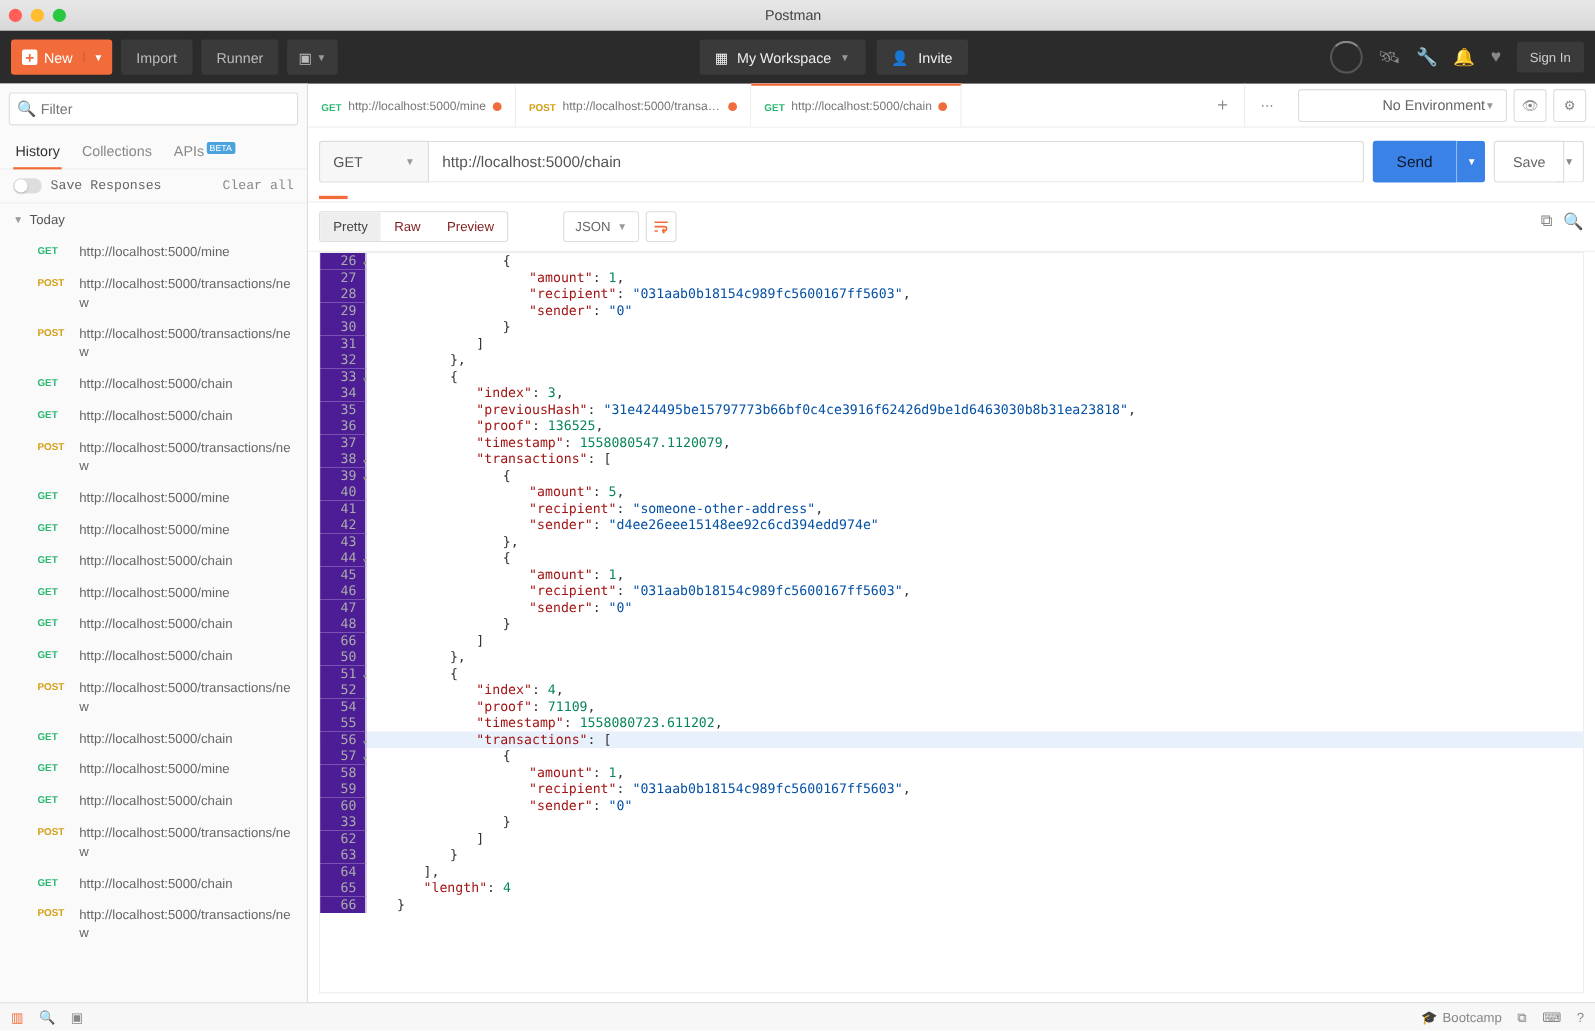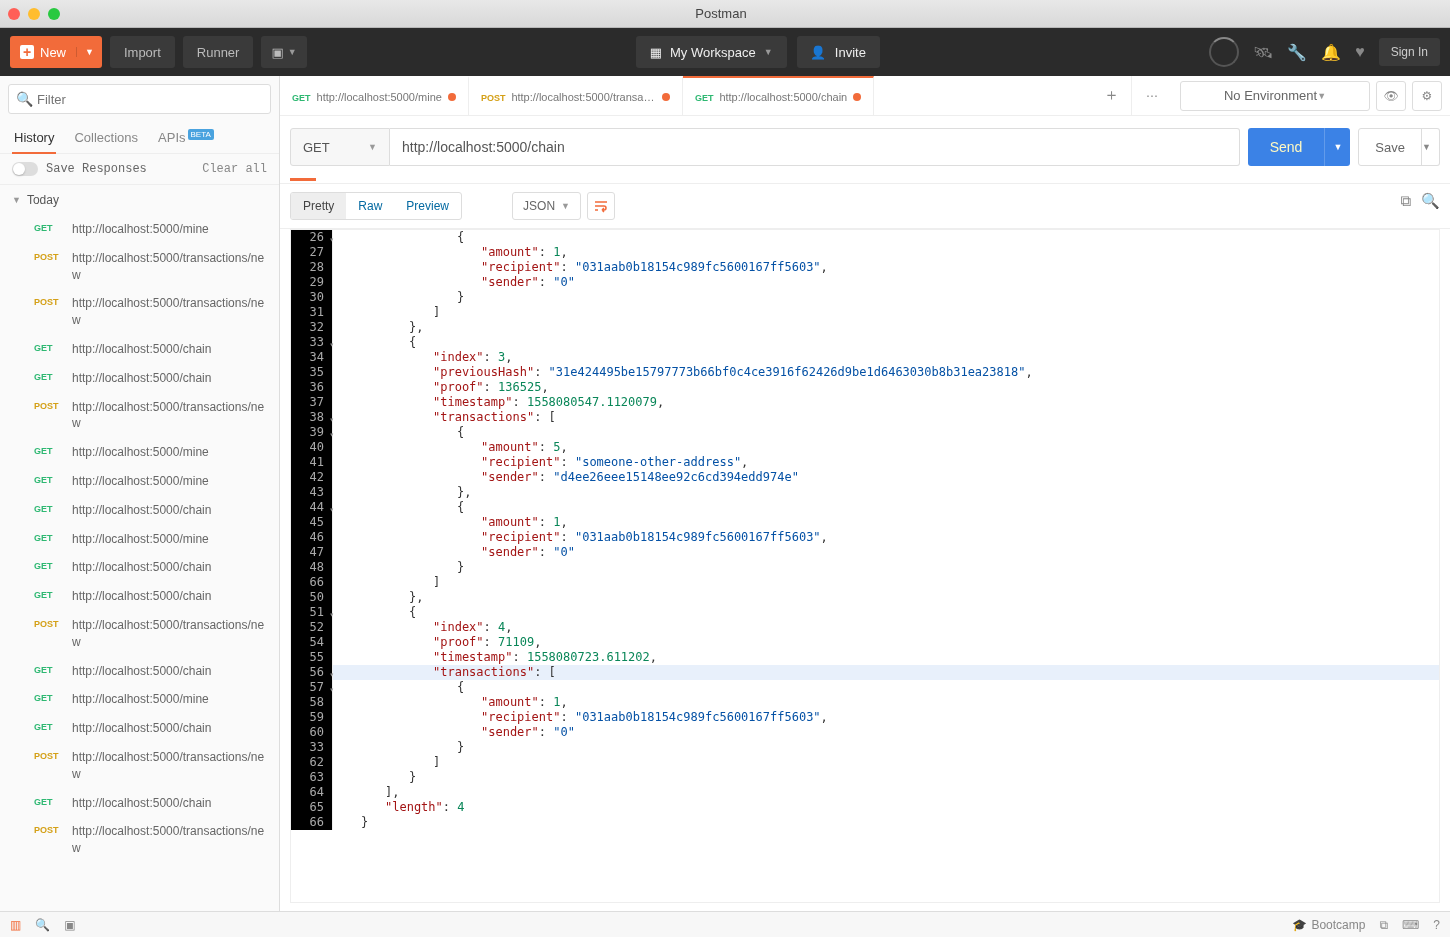--- a/index.html
+++ b/index.html
@@ -56,50 +56,50 @@
 .reqtabs-row { display:flex; height:40px; border-bottom:1px solid #eee; }
 .reqtabs { display:flex; flex:1; min-width:0; }
 .reqtab { display:flex; align-items:center; gap:6px; padding:0 12px; border-right:1px solid #eee; font-size:11px; min-width:0; max-width:214px; position:relative; border-top:2px solid transparent; }
 .reqtab.active { border-top-color:#f26b3a; background:#fff; }
 .reqtab .method { min-width:auto; font-size:9px; }
 .reqtab-url { color:#777; white-space:nowrap; overflow:hidden; text-overflow:ellipsis; }
 .dotmod { width:8px; height:8px; border-radius:50%; background:#f26b3a; flex-shrink:0; }
 .tabplus { width:40px; display:flex; align-items:center; justify-content:center; color:#888; font-size:16px; border-right:1px solid #eee; }
 .tabmore { width:40px; display:flex; align-items:center; justify-content:center; color:#888; }
 .env-area { display:flex; align-items:center; padding:0 8px; gap:6px; }
-.envsel { border:1px solid #ddd; height:30px; min-width:190px; padding:0 10px; border-radius:3px; display:flex; align-items:center; justify-content:center; font-size:13px; color:#666; }
+.envsel { border:1px solid #ddd; height:30px; min-width:190px; padding:0 10px; border-radius:3px; display:flex; align-items:center; justify-content:flex-end; font-size:13px; color:#666; }
 .envicon { width:30px; height:30px; border:1px solid #ddd; border-radius:3px; display:flex; align-items:center; justify-content:center; color:#888; }
 
 
 .urlrow { display:flex; padding:12px 10px; gap:8px; align-items:center; }
 .methodsel { border:1px solid #ddd; height:38px; min-width:100px; padding:0 12px; border-radius:3px 0 0 3px; display:flex; align-items:center; justify-content:space-between; font-size:13px; color:#555; background:#f7f7f7; }
 .urlinput { flex:1; height:38px; border:1px solid #ddd; border-left:none; padding:0 12px; font-size:14px; color:#555; border-radius:0 3px 3px 0; margin-left:-8px; }
-.sendbtn { background:#3b82e6; color:#fef9c3; height:38px; padding:0 22px; border-radius:3px 0 0 3px; font-size:14px; display:flex; align-items:center; }
+.sendbtn { background:#3b82e6; color:#0f172a; height:38px; padding:0 22px; border-radius:3px 0 0 3px; font-size:14px; display:flex; align-items:center; }
 .senddd { background:#3b82e6; color:#fff; height:38px; width:26px; border-radius:0 3px 3px 0; border-left:1px solid rgba(255,255,255,0.2); display:flex; align-items:center; justify-content:center; font-size:9px; }
 .savebtn { border:1px solid #ddd; height:38px; padding:0 16px; border-radius:3px 0 0 3px; font-size:13px; color:#666; display:flex; align-items:center; }
 .savedd { border:1px solid #ddd; border-left:none; height:38px; width:26px; border-radius:0 3px 3px 0; display:flex; align-items:center; justify-content:center; font-size:9px; color:#888; margin-left:-8px; }
 
 .accentstrip { height:3px; width:26px; background:#f26b3a; margin-left:10px; }
 .thin-border { border-top:1px solid #eee; margin-top:2px; }
 
 
 .resptoolbar { display:flex; padding:8px 10px; gap:6px; border-bottom:1px solid #eee; }
 .pillgroup { display:flex; border:1px solid #ddd; border-radius:3px; overflow:hidden; }
-.pill { padding:6px 12px; font-size:12px; color:#0369a1; }
+.pill { padding:6px 12px; font-size:12px; color:#7f1d1d; }
 .pill.active { background:#eee; color:#444; }
 .fmtsel { border:1px solid #ddd; height:28px; padding:0 10px; border-radius:3px; display:flex; align-items:center; gap:6px; font-size:12px; color:#666;margin-left:44px; }
 .wrapicon { width:28px; height:28px; border:1px solid #ddd; border-radius:3px; display:flex; align-items:center; justify-content:center;  }
 .wrapicon svg { stroke:#f26b3a; }
 .resp-right { margin-left:auto; display:flex; gap:10px; color:#888; font-size:15px; }
 
 
 .codewrap { flex:1; overflow:auto; font-family: 'Menlo','Consolas',monospace; font-size:12px; border:1px solid #eee; margin:0 10px 8px 10px; }
 .codeline { display:flex; min-height:15px; line-height:15px; }
 .codeline.hl { background:#e8f0fb; }
-.gutter { width:42px; text-align:right; padding-right:8px; color:#aaa; background:#000000; border-right:1px solid #eee; flex-shrink:0; user-select:none; position:relative; }
+.gutter { width:42px; text-align:right; padding-right:8px; color:#aaa; background:#4c1d95; border-right:1px solid #eee; flex-shrink:0; user-select:none; position:relative; }
 .fold { position:absolute; right:-2px; top:2px; font-size:8px; color:#888; }
 .codecontent { padding-left:4px; white-space:pre; }
 .codecontent.lvl3 { padding-left:76px; } .codecontent.lvl4{padding-left:100px;} .codecontent.lvl5{padding-left:124px;} .codecontent.lvl6{padding-left:148px;} .codecontent.lvl2{padding-left:52px;} .codecontent.lvl1{padding-left:28px;}
 .k { color:#a31515; } .s { color:#0451a5; } .n { color:#098658; } .p{color:#333;}
 
 
 .statusbar { height:26px; border-top:1px solid #ddd; background:#f7f7f7; display:flex; align-items:center; padding:0 10px; font-size:12px; color:#888; gap:14px; }
 .statusbar .right { margin-left:auto; display:flex; gap:14px; align-items:center; }
 
 .caret { font-size:9px; color:#999; }

